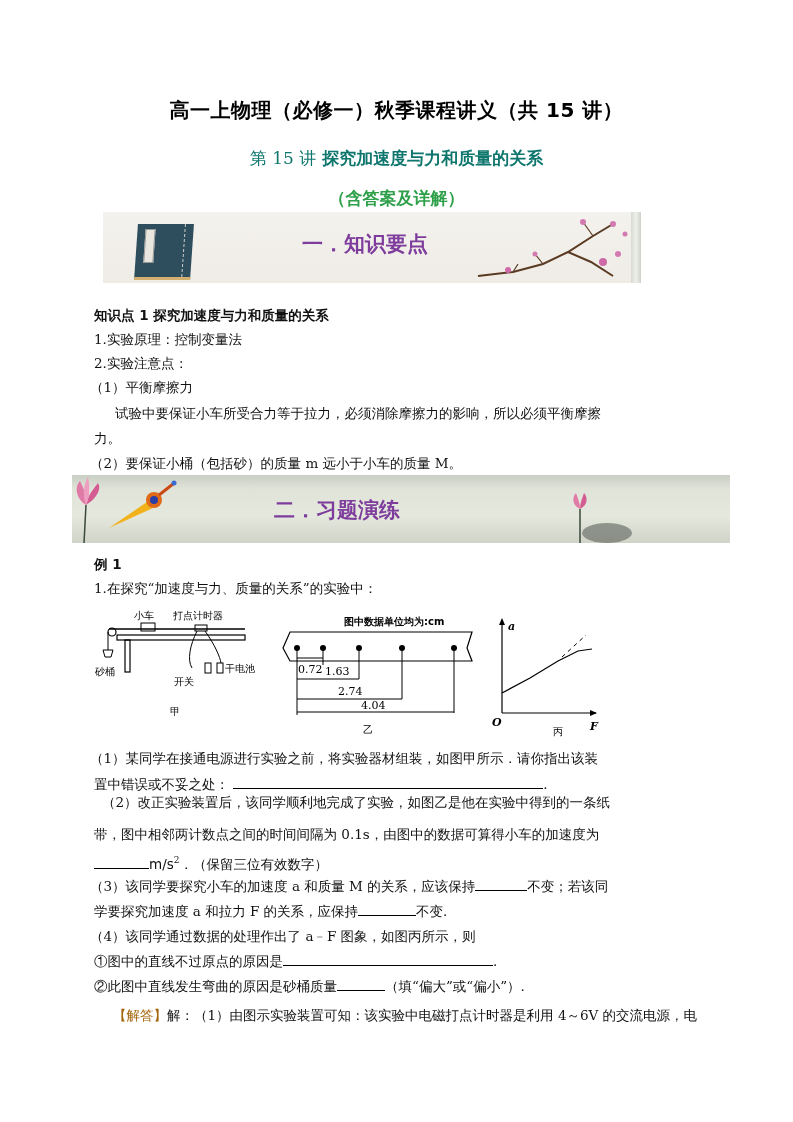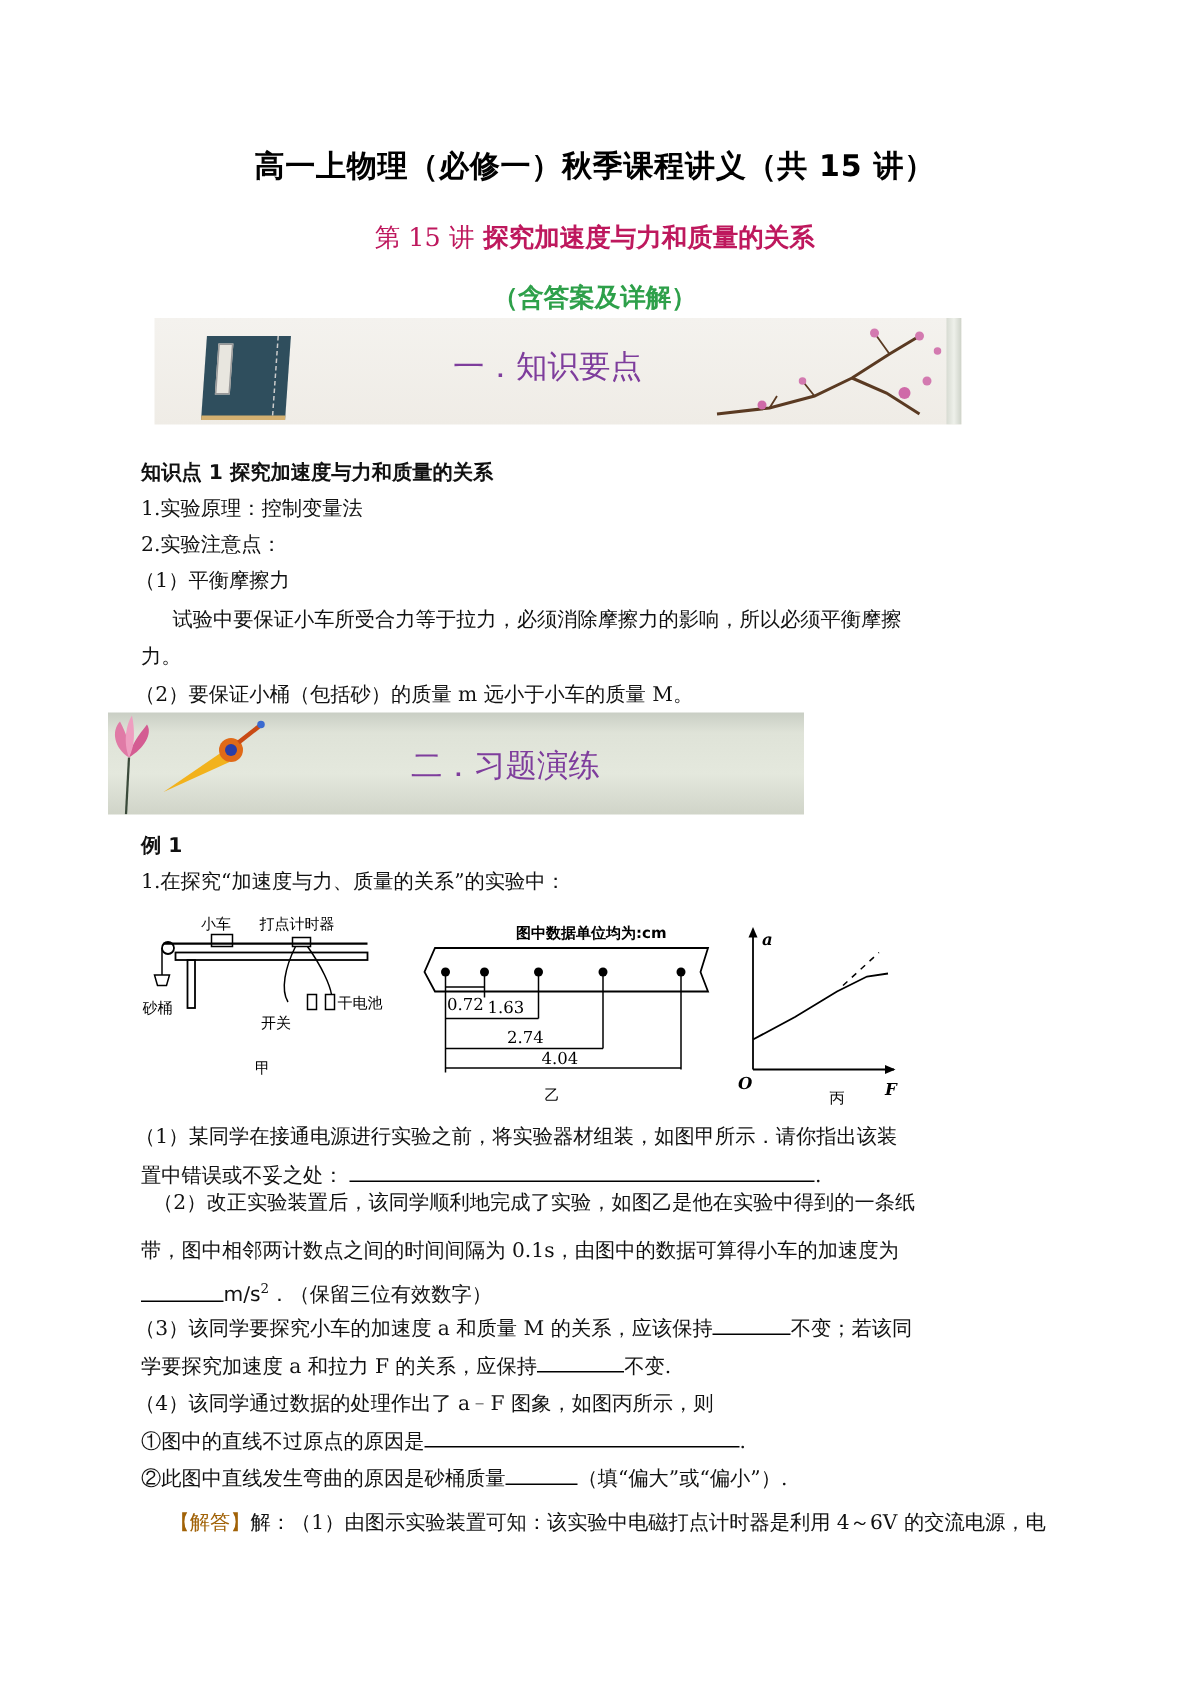--- a/index.html
+++ b/index.html
@@ -1,27 +1,27 @@
 <!DOCTYPE html>
 <html><head>
 <meta charset="utf-8">
 <style>
   * { margin: 0; padding: 0; box-sizing: border-box; }
   html, body { width: 793px; height: 1122px; background: #ffffff; overflow: hidden; }
   body { position: relative; font-family: "DejaVu Serif", "Liberation Serif", serif; color: #111; }
   .abs { position: absolute; }
   .title-main { left: 0; width: 793px; top: 97px; text-align: center; font-family: "DejaVu Sans", sans-serif; font-weight: bold; font-size: 20px; letter-spacing: 0.5px; color: #000; }
-  .title-sub { left: 0; width: 793px; top: 147px; text-align: center; font-family: "DejaVu Sans", sans-serif; font-weight: bold; font-size: 17px; color: #be185d; }
+  .title-sub { left: 0; width: 793px; top: 147px; text-align: center; font-family: "DejaVu Sans", sans-serif; font-weight: bold; font-size: 17px; color: #0f766e; }
   .title-sub .lec { font-weight: normal; font-family: "DejaVu Serif", serif; }
   .title-note { left: 0; width: 793px; top: 187px; text-align: center; font-family: "DejaVu Sans", sans-serif; font-weight: bold; font-size: 17px; color: #2ea04a; }
 
   .banner { overflow: hidden; }
   .banner1 { left: 103px; top: 212px; width: 538px; height: 71px; background: linear-gradient(#f4f2ee, #efece6); }
-  .banner2 { left: 72px; top: 475px; width: 464px; height: 68px; background: linear-gradient(180deg, #c9cec4 0%, #dfe3d8 20%, #e4e8dd 60%, #d0d4c8 100%); }
-  .banner-title { position: absolute; font-family: "DejaVu Sans", sans-serif; font-weight: normal; font-size: 21px; color: #7e3d9c; }
+  .banner2 { left: 72px; top: 475px; width: 658px; height: 68px; background: linear-gradient(180deg, #c9cec4 0%, #dfe3d8 20%, #e4e8dd 60%, #d0d4c8 100%); }
+  .banner-title { position: absolute; font-family: "DejaVu Sans", sans-serif; font-weight: bold; font-size: 21px; color: #7e3d9c; }
 
   .book { position: absolute; left: 33px; top: 12px; width: 56px; height: 56px; background: #2f4e5d; border-bottom: 3px solid #d4b070; transform: skewX(-4deg); }
   .book-label { position: absolute; left: 8px; top: 5px; width: 10px; height: 34px; background: #e8e6df; border: 1px solid #999; }
   .book-stitch { position: absolute; right: 8px; top: 0; height: 100%; border-left: 1px dashed #ccc; }
   .scroll-bar { position: absolute; right: 0; top: 0; width: 10px; height: 100%; background: linear-gradient(90deg, #d7dbd2, #eef0ea, #cdd2c8); }
 
   .text { font-family: "DejaVu Serif", serif; font-size: 13.5px; line-height: 23.5px; color: #111; }
   .bold { font-weight: bold; font-family: "DejaVu Sans", sans-serif; }
   .line { position: absolute; left: 94px; white-space: nowrap; }
   .indent { left: 115px; }

